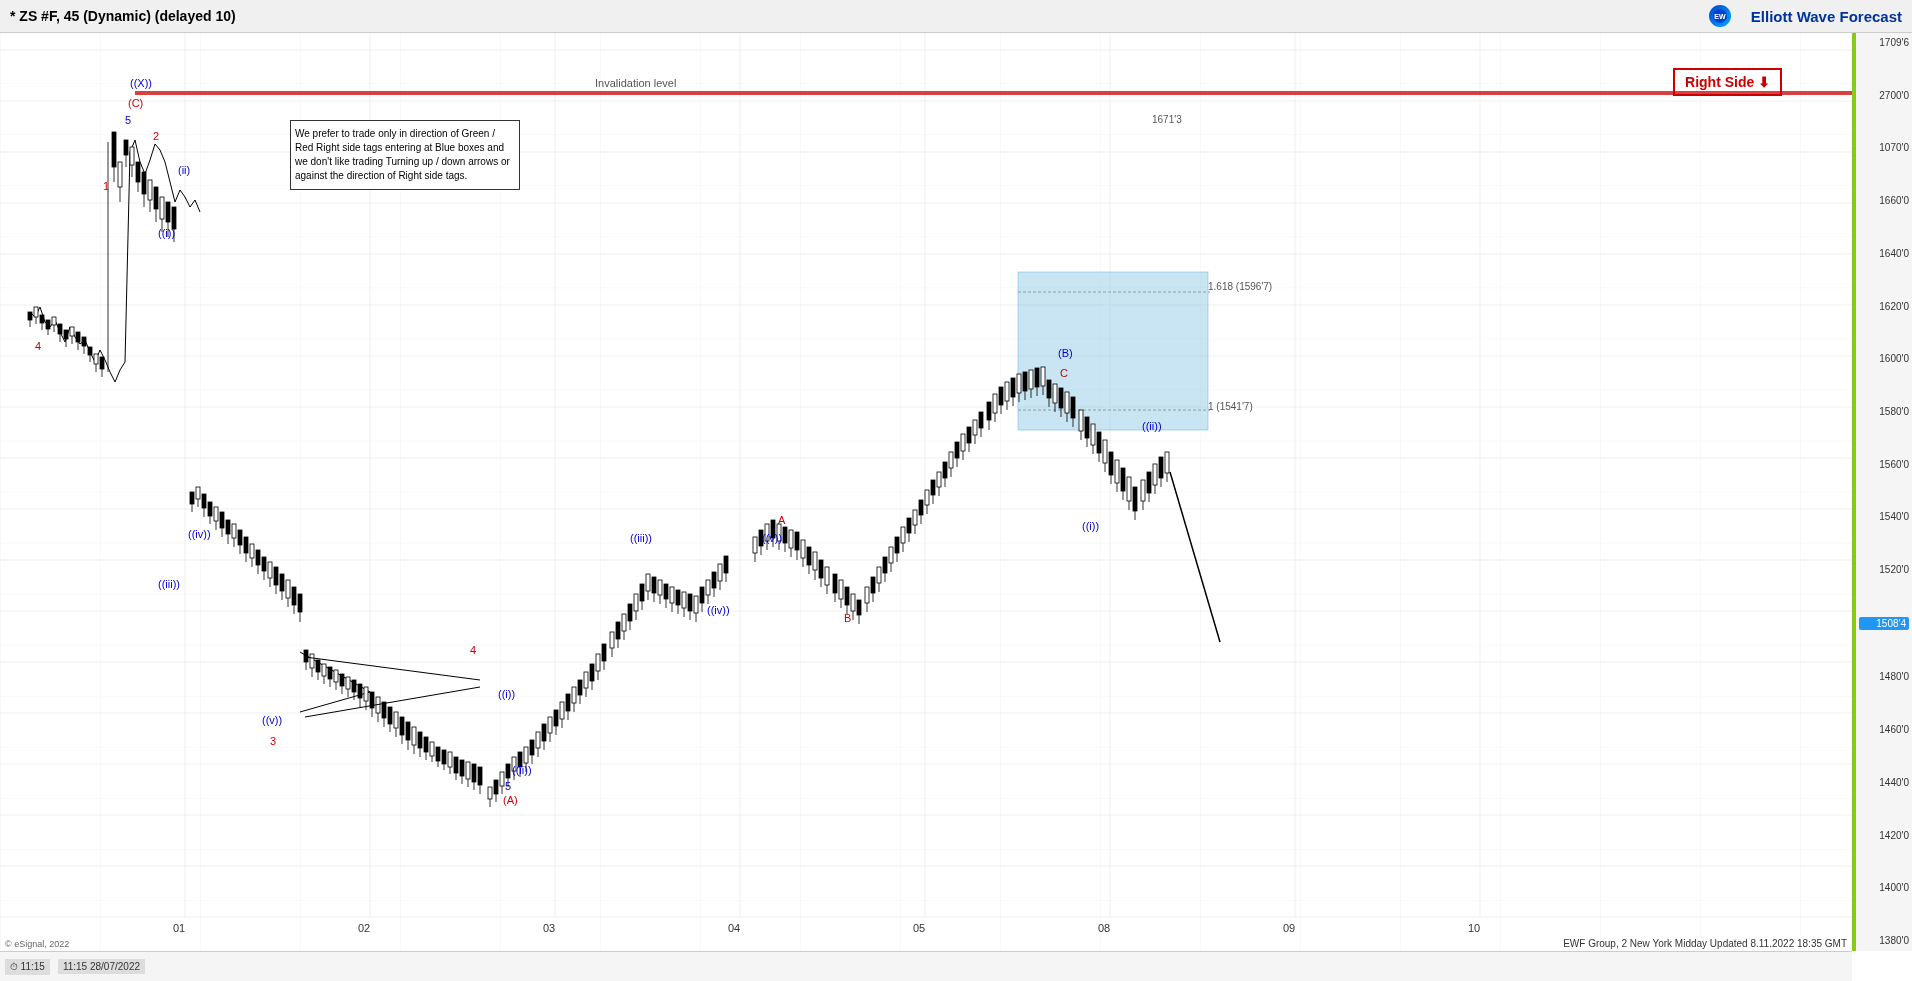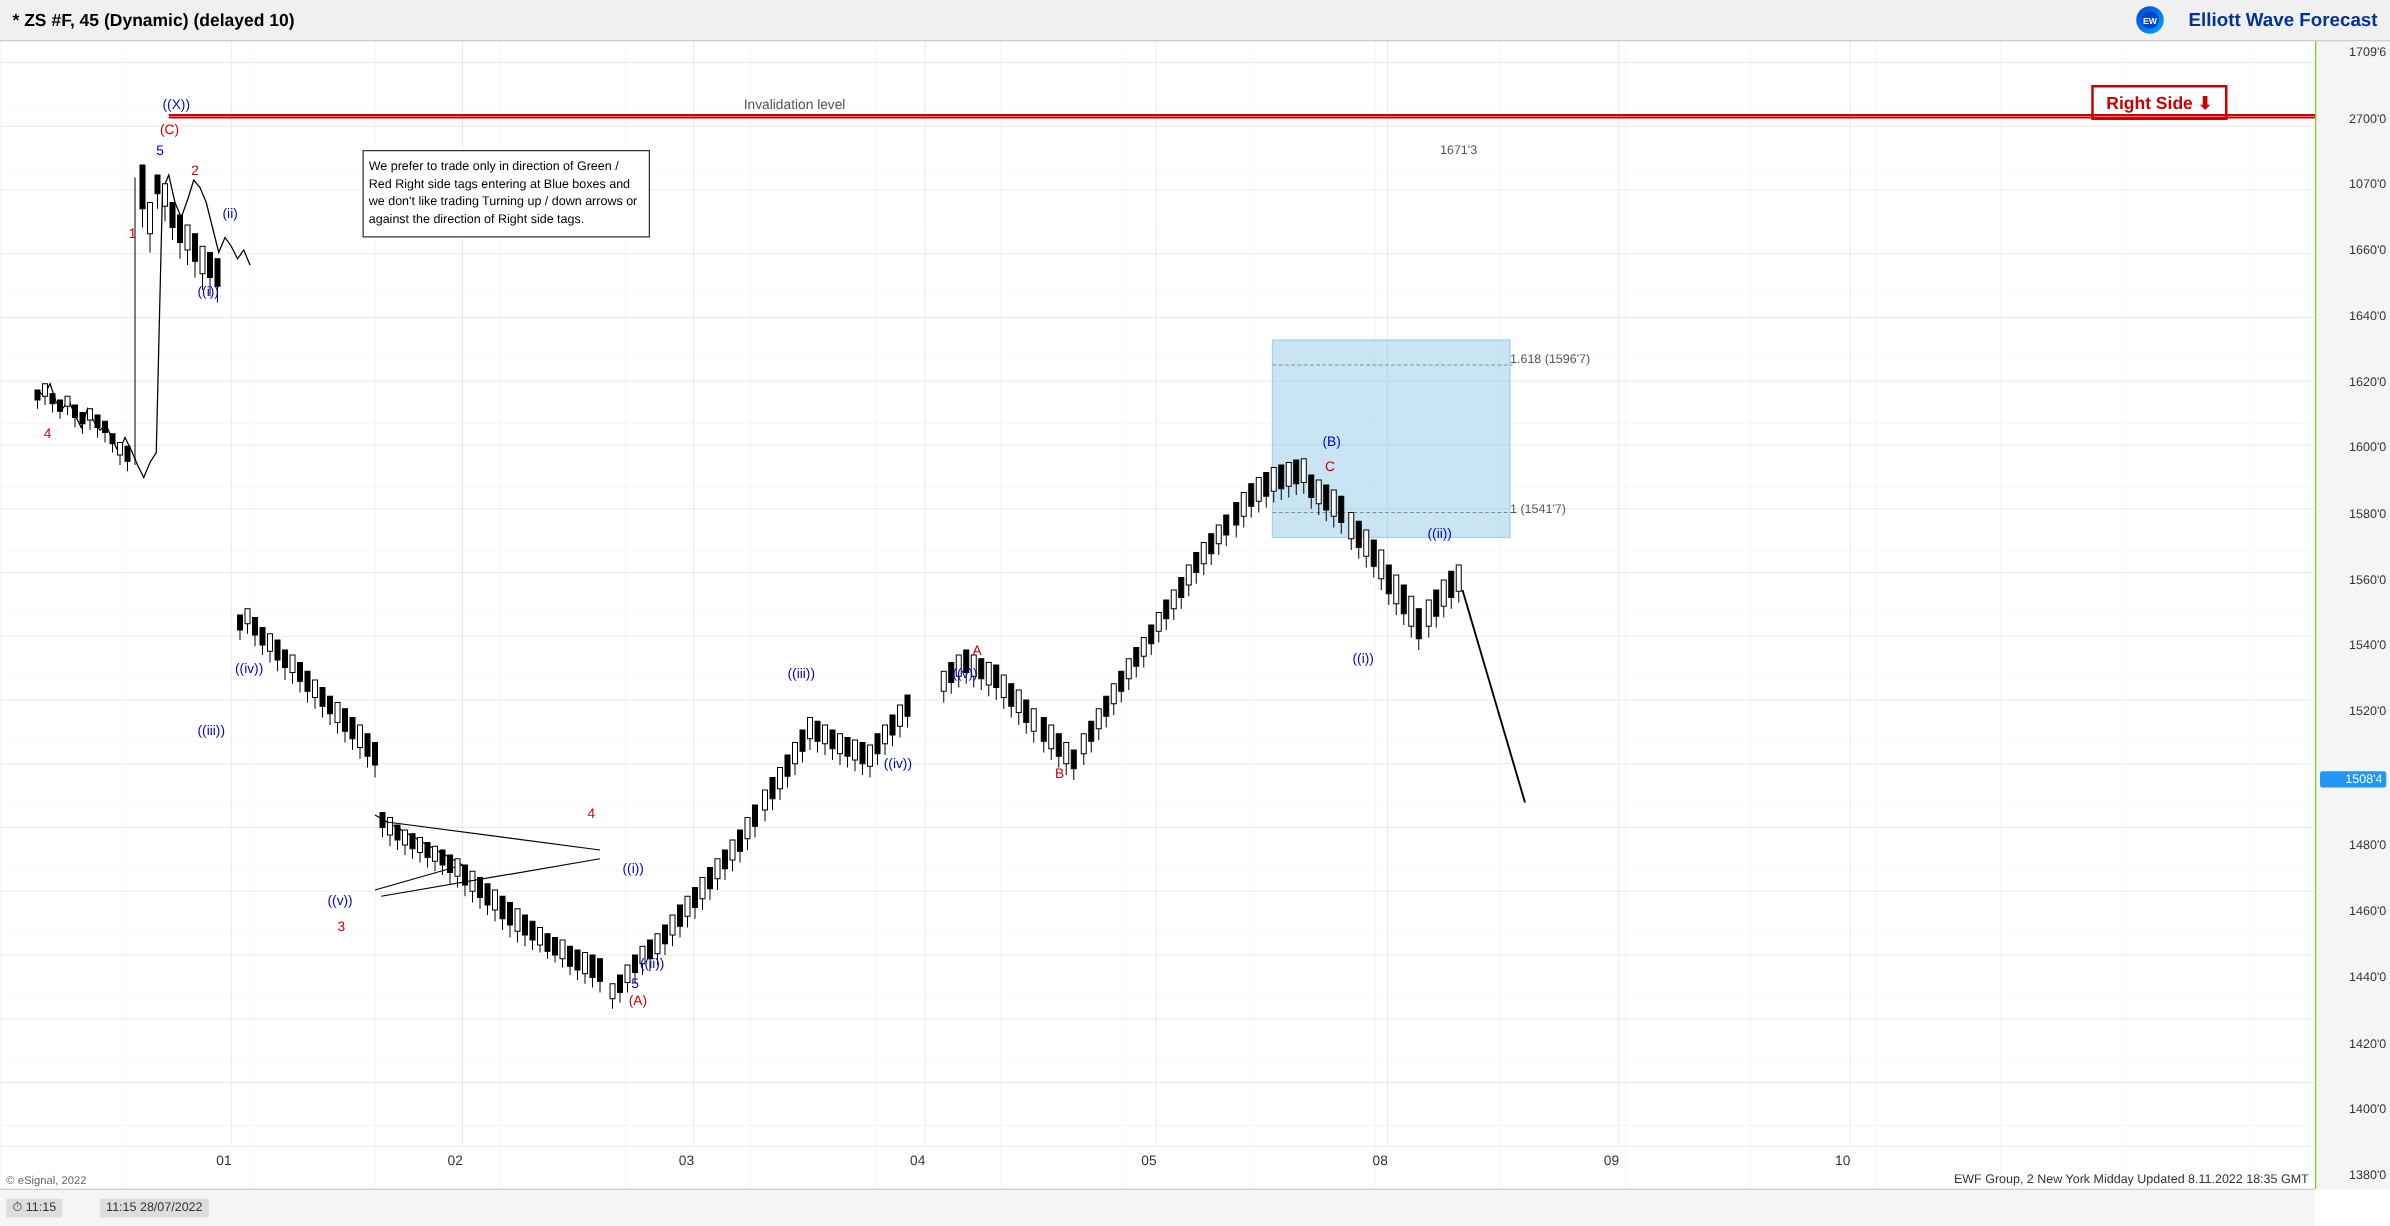--- a/index.html
+++ b/index.html
@@ -64,21 +64,21 @@
     }
 
     
     #price-scale {
       position: absolute;
       top: 32px;
       right: 0;
       width: 60px;
       bottom: 30px;
       background: #f5f5f5;
-      border-left: 1px solid #84cc16;
+      border-left: 4px solid #84cc16;
       display: flex;
       flex-direction: column;
       justify-content: space-between;
       padding: 5px 3px;
     }
 
     .price-label {
       font-size: 10px;
       color: #333;
       text-align: right;
@@ -187,21 +187,20 @@
       position: absolute;
       bottom: 0;
       left: 0;
       right: 60px;
       height: 30px;
       display: flex;
       align-items: center;
       padding: 0 5px;
       background: #f5f5f5;
       border-top: 1px solid #ccc;
-      gap: 22px;
     }
 
     #time-display {
       font-size: 10px;
       color: #333;
       background: #ddd;
       padding: 2px 5px;
       margin-right: 8px;
     }
 

